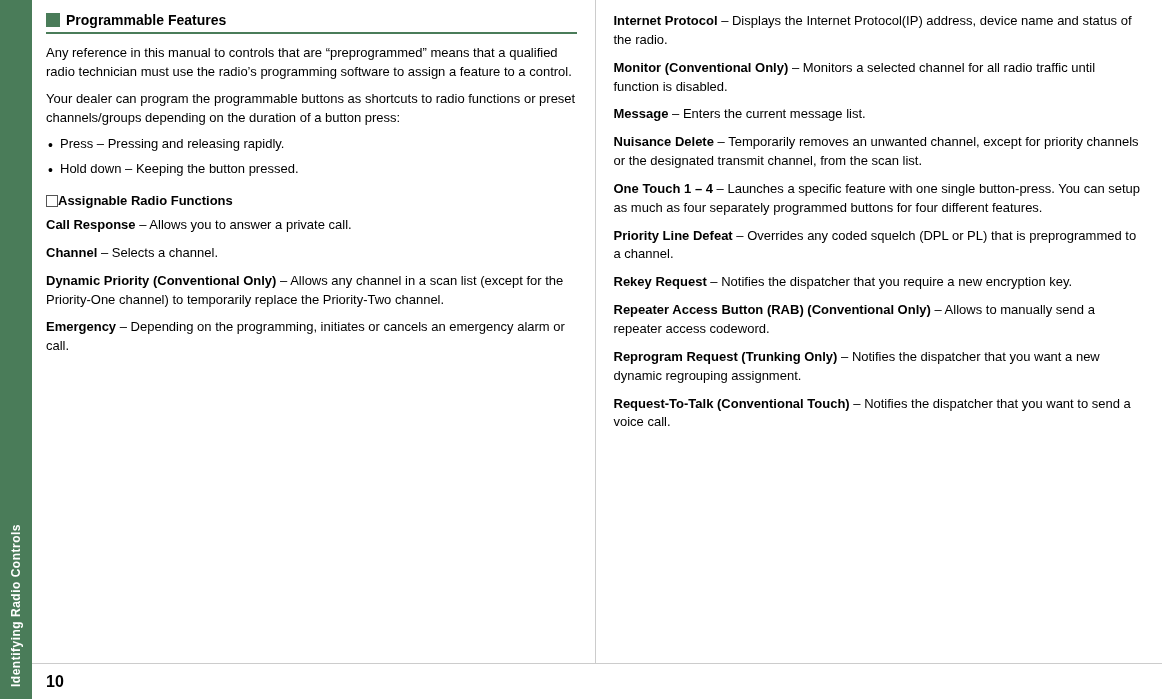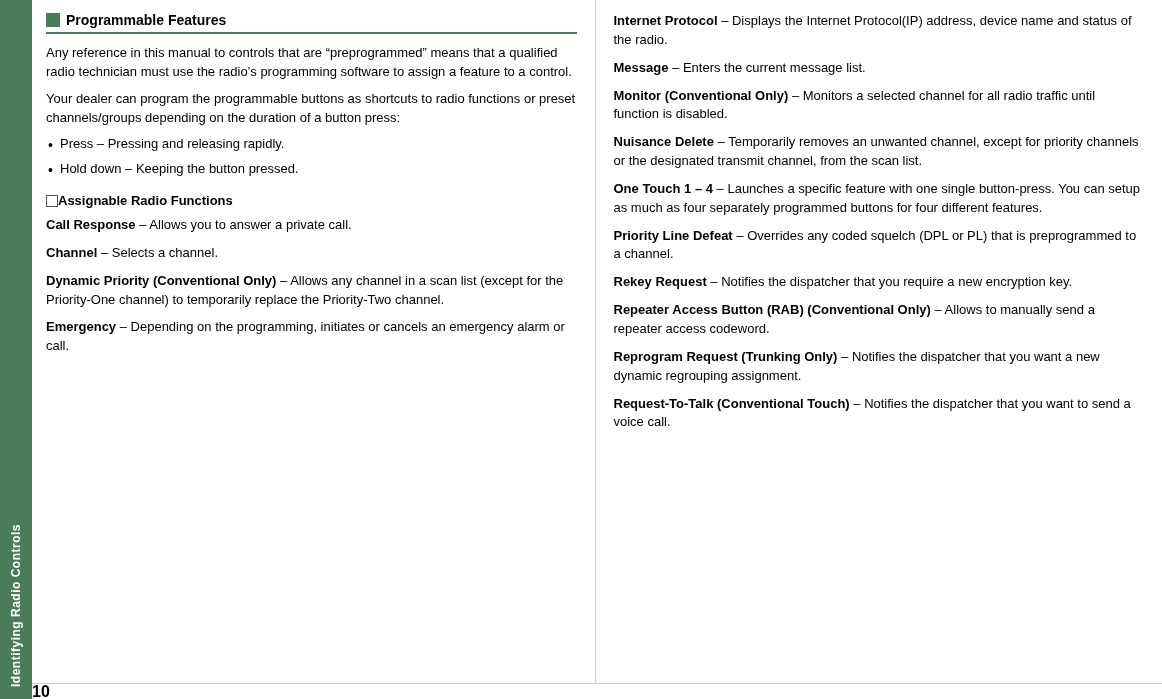--- a/index.html
+++ b/index.html
@@ -149,22 +149,22 @@
     .entry .term {
       display: inline;
       text-align: right;
     }
 
     
     .bottom-bar {
       display: flex;
       align-items: center;
       border-top: 1px solid #ccc;
-      height: 16px;
-      padding: 0 0;
+      height: 36px;
+      padding: 0 14px;
     }
 
     .bottom-page {
       font-size: 16px;
       font-weight: bold;
       color: #000;
     }
   </style>
 </head>
 <body>
@@ -214,25 +214,25 @@
 
     </div>
 
     <div class="right-col">
 
       <div class="entry">
         <span class="term">Internet Protocol</span><span> – </span><span>Displays the Internet Protocol(IP) address, device name and status of the radio.</span>
       </div>
 
       <div class="entry">
+        <span class="term">Monitor (Conventional Only)</span><span> – </span><span>Monitors a selected channel for all radio traffic until function is disabled.</span>
+      </div>
+
+      <div class="entry">
         <span class="term">Message</span><span> – </span><span>Enters the current message list.</span>
-      </div>
-
-      <div class="entry">
-        <span class="term">Monitor (Conventional Only)</span><span> – </span><span>Monitors a selected channel for all radio traffic until function is disabled.</span>
       </div>
 
 
       <div class="entry">
         <span class="term">Nuisance Delete</span><span> – </span><span>Temporarily removes an unwanted channel, except for priority channels or the designated transmit channel, from the scan list.</span>
       </div>
 
       <div class="entry">
         <span class="term">One Touch 1 – 4</span><span> – </span><span>Launches a specific feature with one single button-press. You can setup as much as four separately programmed buttons for four different features.</span>
       </div>

